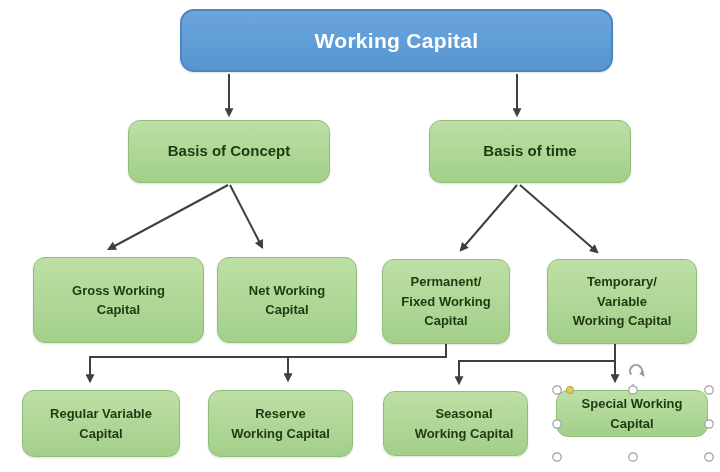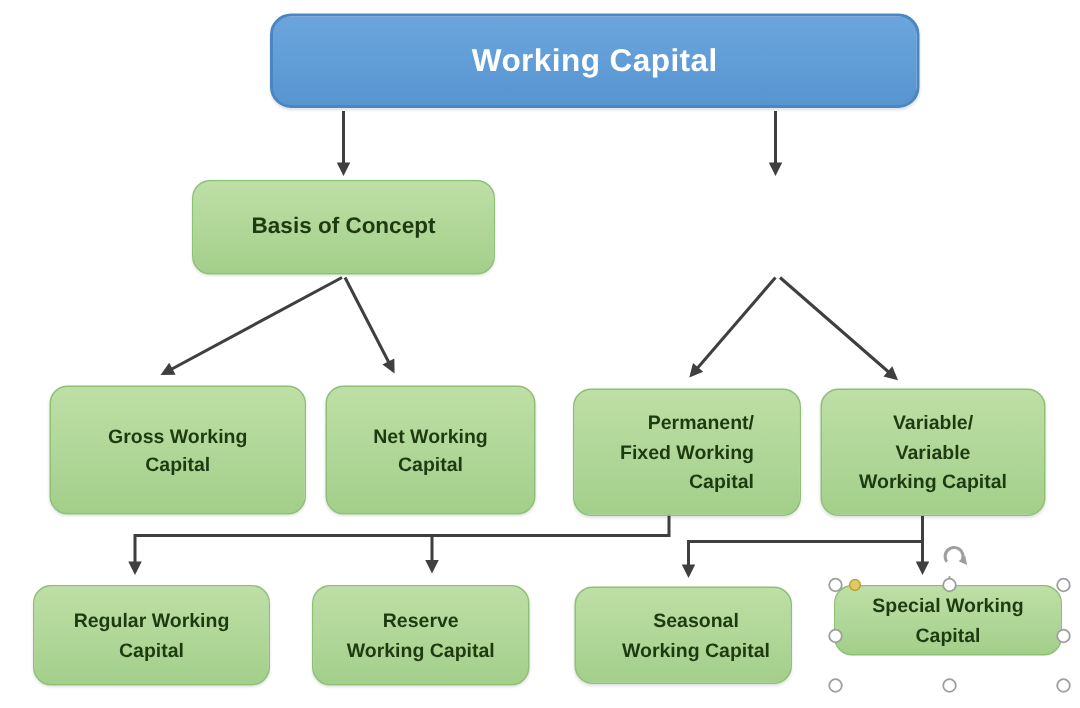--- a/index.html
+++ b/index.html
@@ -57,42 +57,45 @@
     <path class="conn" d="M615,361 L459,361 L459,383" marker-end="url(#arw)"></path>
   </svg>
 
   <div class="node blue" style="left:180px;top:9px;width:433px;height:63px;">
     <span class="label">Working Capital</span>
   </div>
 
   <div class="node green lvl2" style="left:128px;top:120px;width:202px;height:63px;justify-content:center;">
     <span class="label">Basis of Concept</span>
   </div>
+  <div class="node green lvl2" style="left:429px;top:120px;width:202px;height:63px;">
+    <span class="label">Basis of time</span>
+  </div>
 
   <div class="node green" style="left:33px;top:257px;width:171px;height:86px;">
     <span class="label">Gross Working
 Capital</span>
   </div>
   <div class="node green" style="left:217px;top:257px;width:140px;height:86px;text-align:center;">
     <span class="label">Net Working
 Capital</span>
   </div>
-  <div class="node green" style="left:382px;top:259px;width:152px;height:85px;text-align:right;">
+  <div class="node green" style="left:382px;top:259px;width:128px;height:85px;">
     <span class="label">Permanent/
 Fixed Working
 Capital</span>
   </div>
   <div class="node green" style="left:547px;top:259px;width:150px;height:85px;">
-    <span class="label">Variable/
+    <span class="label">Temporary/
 Variable
 Working Capital</span>
   </div>
 
   <div class="node green" style="left:22px;top:390px;width:158px;height:67px;">
-    <span class="label">Regular Working
+    <span class="label">Regular Variable
 Capital</span>
   </div>
   <div class="node green" style="left:208px;top:390px;width:145px;height:67px;">
     <span class="label">Reserve
 Working Capital</span>
   </div>
   <div class="node green" style="left:383px;top:391px;width:145px;height:65px;padding-left:17px;">
     <span class="label">Seasonal
 Working Capital</span>
   </div>

